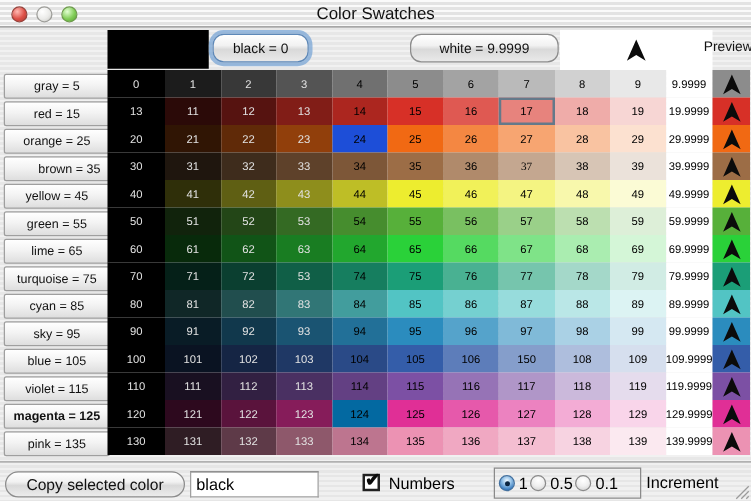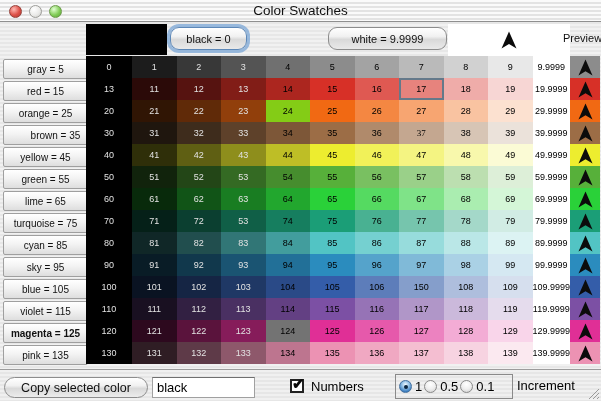--- a/index.html
+++ b/index.html
@@ -155,21 +155,21 @@
         <svg width="15" height="17" viewBox="0 0 16 18">
           <polygon points="8,0.5 15.5,17.5 8,13 0.5,17.5" fill="#0b0b0b"></polygon>
         </svg>
       </div>
     </div>
     <div class="grid-row" style="top: 44px;">
       <div class="cell c0" style="background: rgb(0, 0, 0); color: rgb(226, 226, 226);">20</div>
       <div class="cell" style="background: rgb(48, 21, 4); color: rgb(226, 226, 226);">21</div>
       <div class="cell" style="background: rgb(96, 42, 8); color: rgb(226, 226, 226);">22</div>
       <div class="cell" style="background: rgb(145, 63, 11); color: rgb(226, 226, 226);">23</div>
-      <div class="cell" style="background: #84cc16; color: rgb(0, 0, 0);">24</div>
+      <div class="cell" style="background: #1d4ed8; color: rgb(0, 0, 0);">24</div>
       <div class="cell" style="background: rgb(241, 105, 19); color: rgb(0, 0, 0);">25</div>
       <div class="cell" style="background: rgb(244, 135, 66); color: rgb(0, 0, 0);">26</div>
       <div class="cell" style="background: rgb(247, 165, 113); color: rgb(0, 0, 0);">27</div>
       <div class="cell" style="background: rgb(249, 195, 161); color: rgb(0, 0, 0);">28</div>
       <div class="cell" style="background: rgb(252, 225, 208); color: rgb(0, 0, 0);">29</div>
       <div class="maxcell" style="background: rgb(255, 255, 255);">29.9999</div>
       <div class="prevcell" style="background: rgb(241, 105, 19);">
         <svg width="15" height="17" viewBox="0 0 16 18">
           <polygon points="8,0.5 15.5,17.5 8,13 0.5,17.5" fill="#0b0b0b"></polygon>
         </svg>
@@ -335,21 +335,21 @@
         <svg width="15" height="17" viewBox="0 0 16 18">
           <polygon points="8,0.5 15.5,17.5 8,13 0.5,17.5" fill="#0b0b0b"></polygon>
         </svg>
       </div>
     </div>
     <div class="grid-row" style="top: 264px;">
       <div class="cell c0" style="background: rgb(0, 0, 0); color: rgb(226, 226, 226);">120</div>
       <div class="cell" style="background: rgb(45, 9, 30); color: rgb(226, 226, 226);">121</div>
       <div class="cell" style="background: rgb(90, 19, 60); color: rgb(226, 226, 226);">122</div>
       <div class="cell" style="background: rgb(134, 28, 90); color: rgb(226, 226, 226);">123</div>
-      <div class="cell" style="background: #737373; color: rgb(0, 0, 0);">124</div>
+      <div class="cell" style="background: #0369a1; color: rgb(0, 0, 0);">124</div>
       <div class="cell" style="background: rgb(224, 47, 150); color: rgb(0, 0, 0);">125</div>
       <div class="cell" style="background: rgb(230, 89, 171); color: rgb(0, 0, 0);">126</div>
       <div class="cell" style="background: rgb(236, 130, 192); color: rgb(0, 0, 0);">127</div>
       <div class="cell" style="background: rgb(243, 172, 213); color: rgb(0, 0, 0);">128</div>
       <div class="cell" style="background: rgb(249, 213, 234); color: rgb(0, 0, 0);">129</div>
       <div class="maxcell" style="background: rgb(255, 255, 255);">129.9999</div>
       <div class="prevcell" style="background: rgb(224, 47, 150);">
         <svg width="15" height="17" viewBox="0 0 16 18">
           <polygon points="8,0.5 15.5,17.5 8,13 0.5,17.5" fill="#0b0b0b"></polygon>
         </svg>

